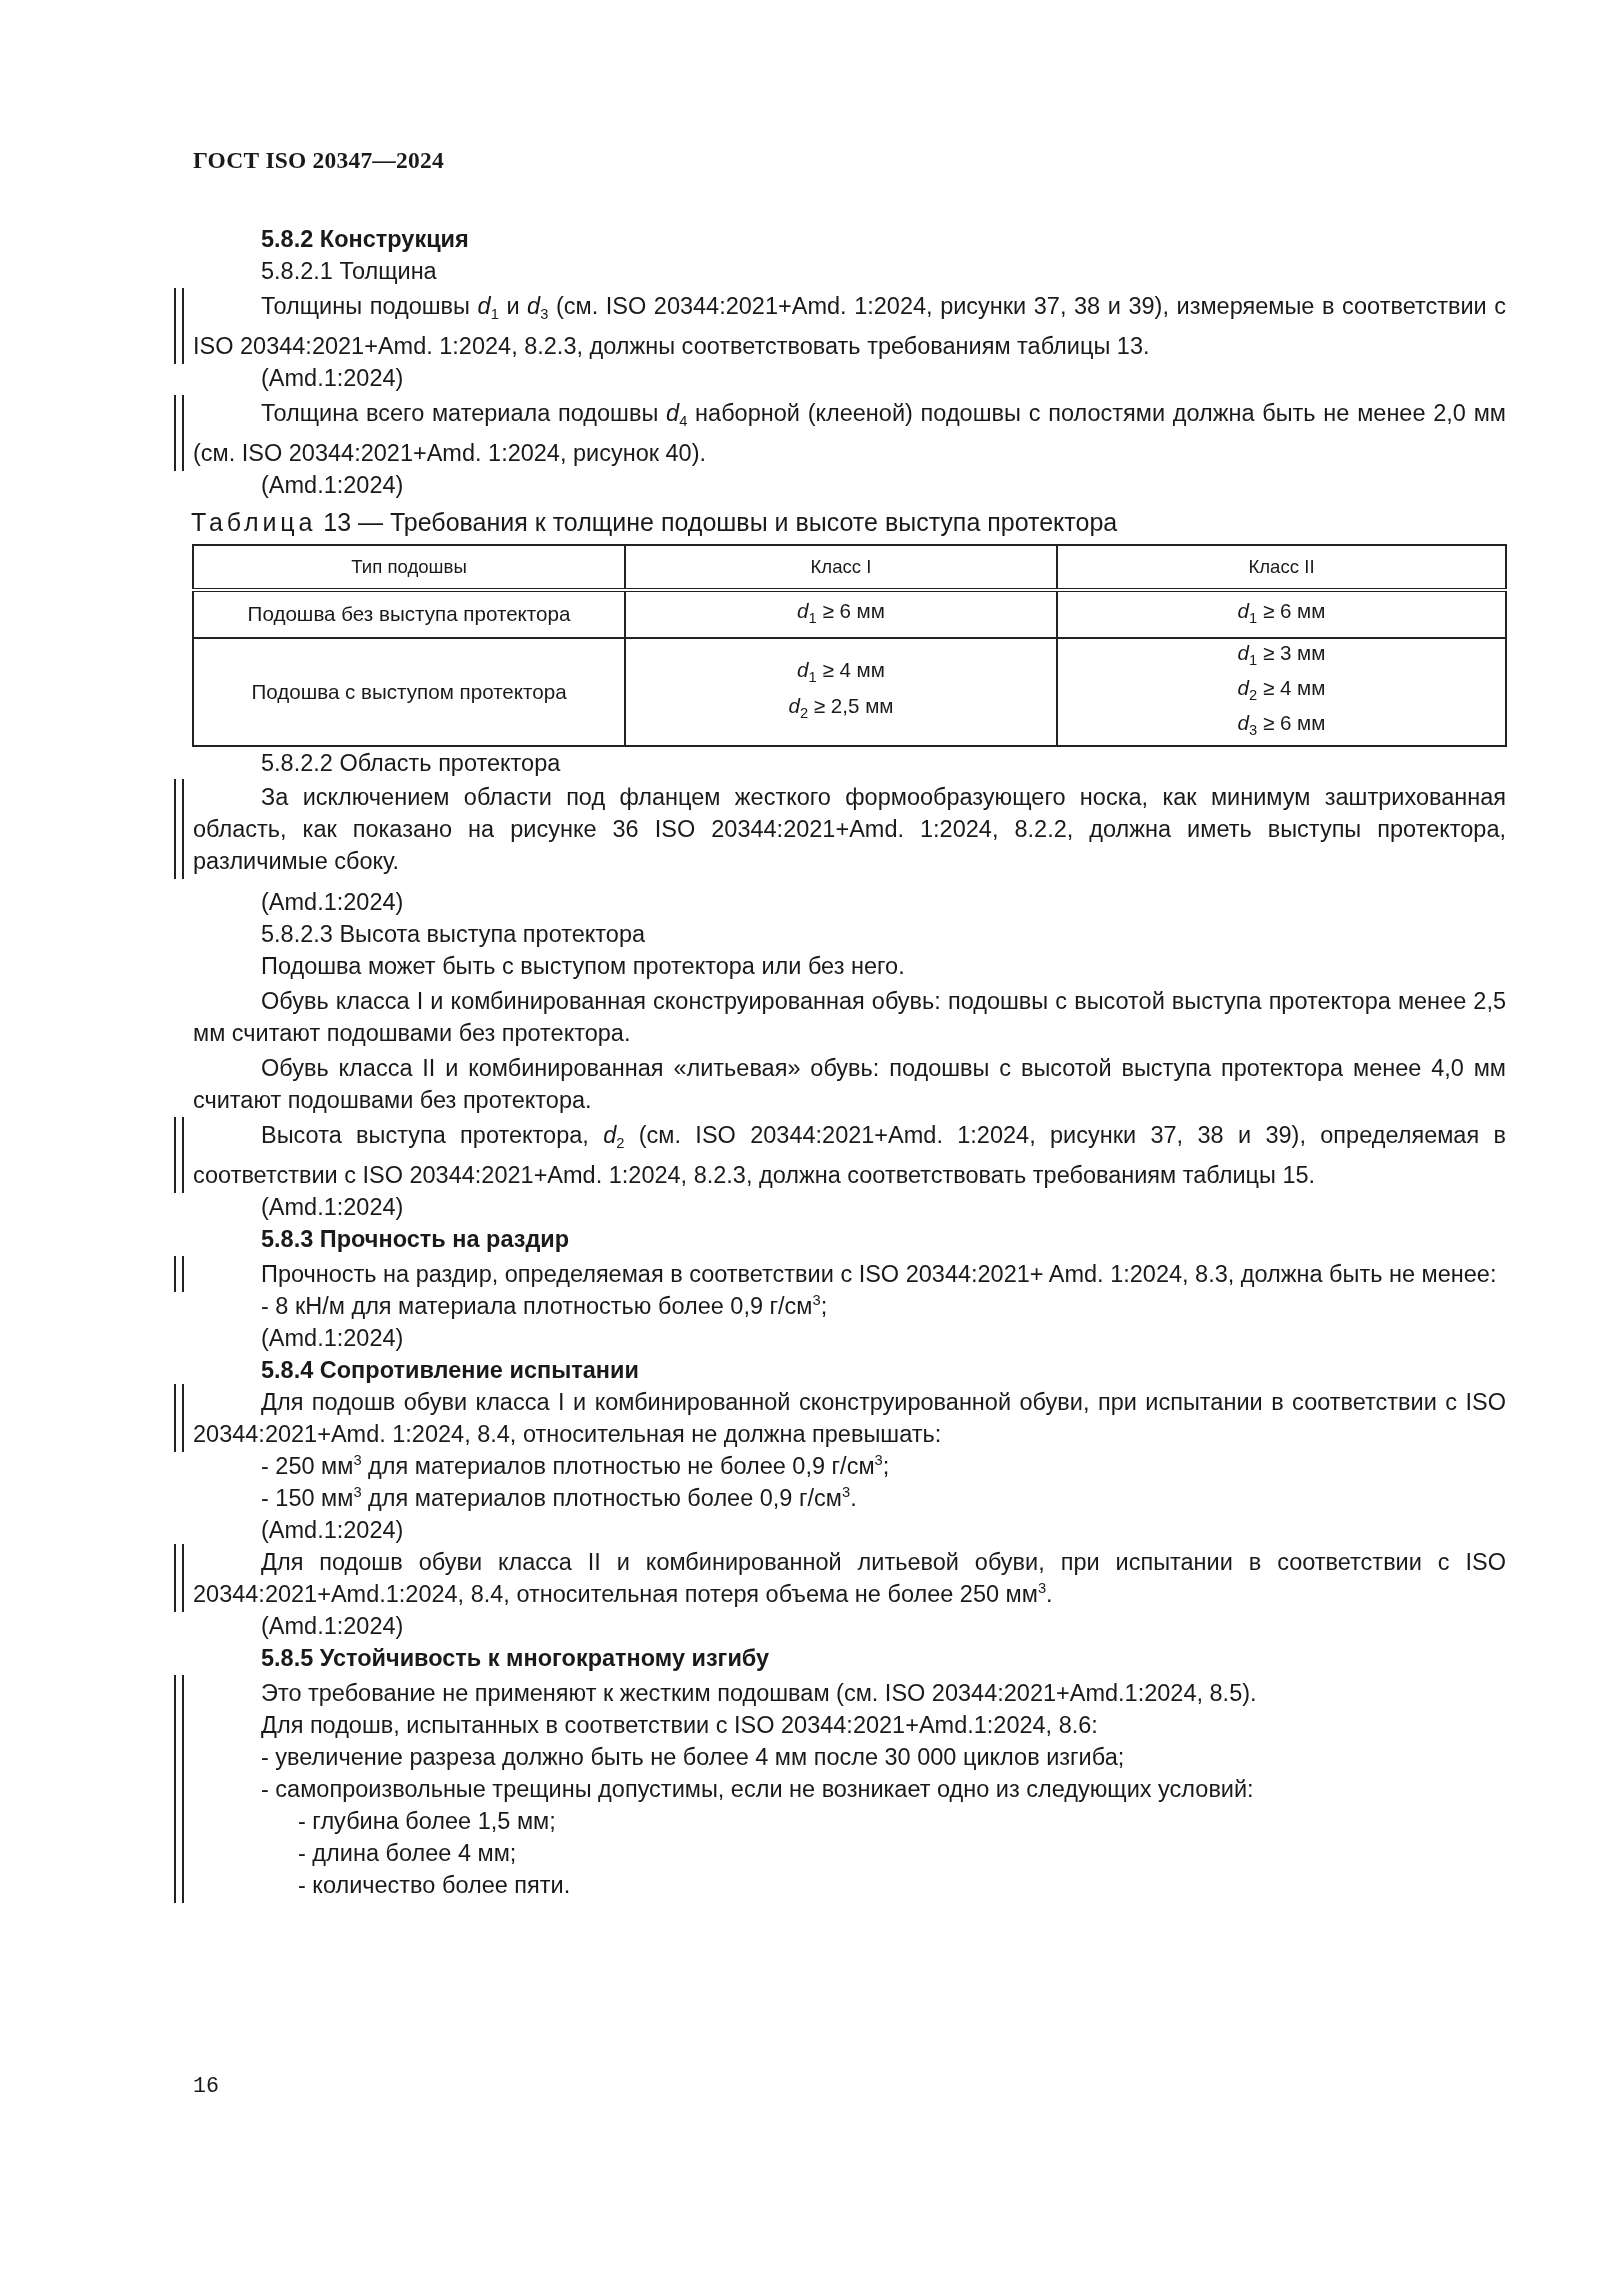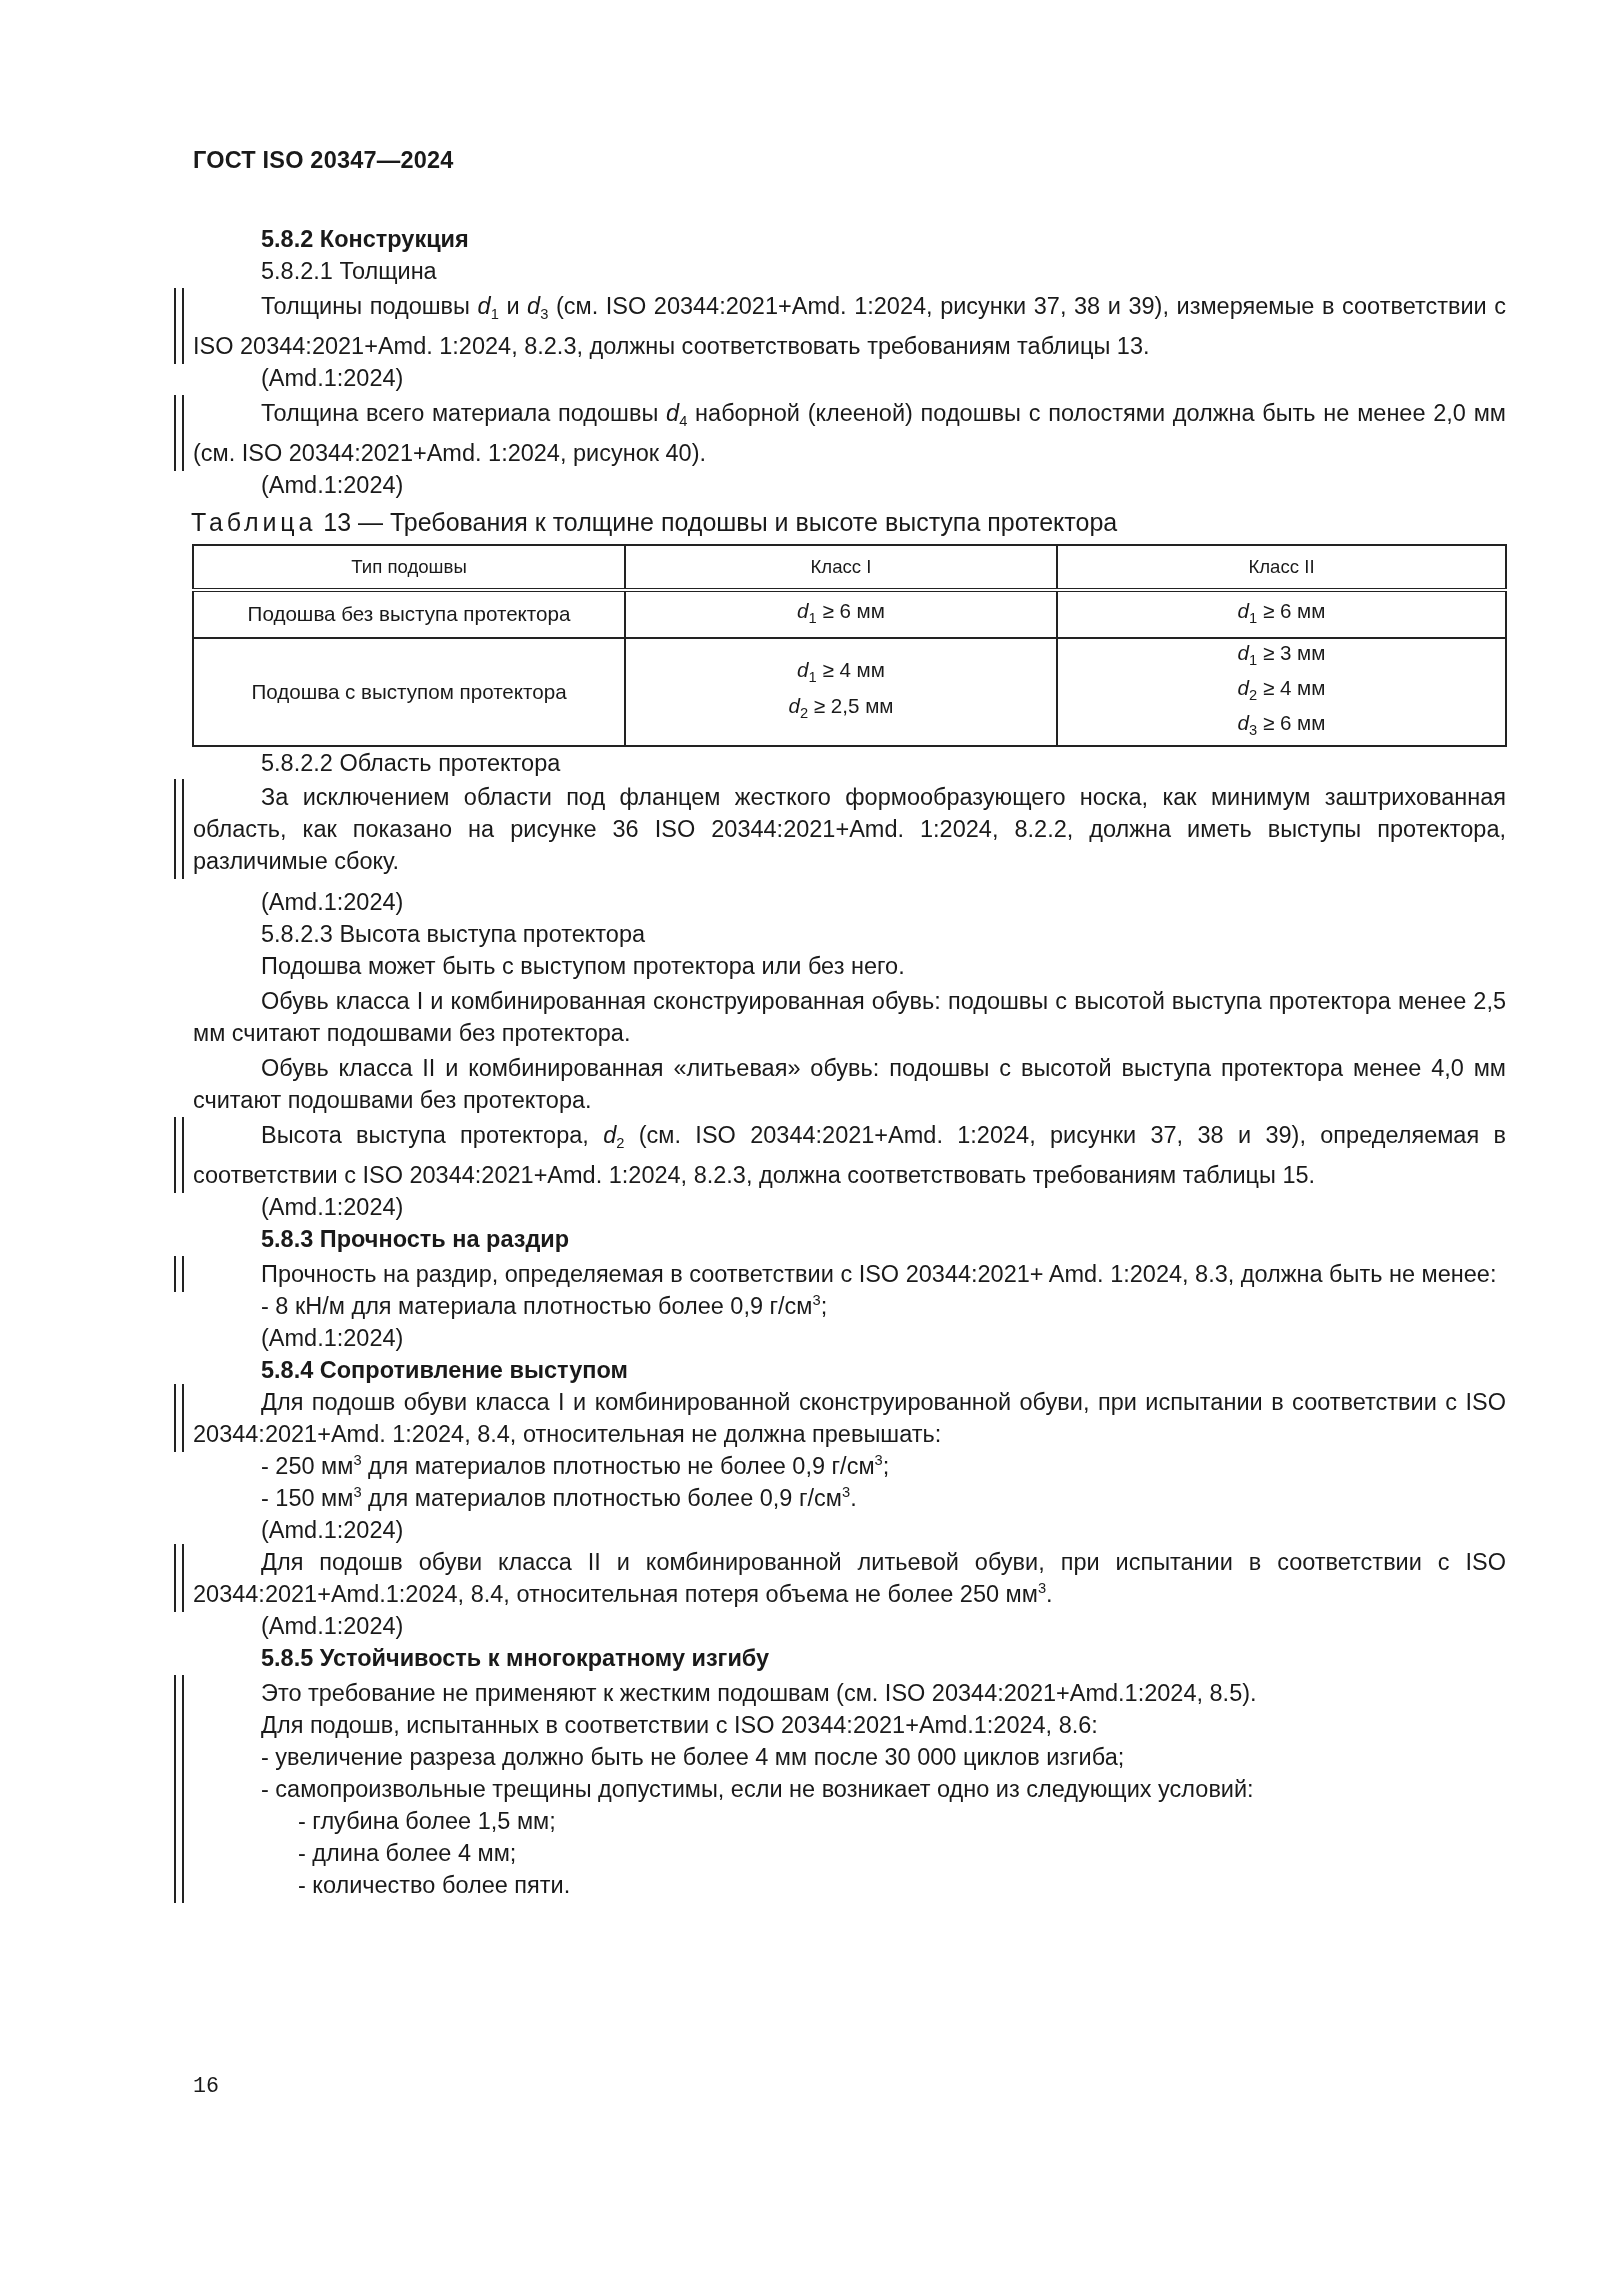--- a/index.html
+++ b/index.html
@@ -7,21 +7,21 @@
       width: 1621px;
       height: 2293px;
       position: relative;
       font-family: "Liberation Sans", sans-serif;
       color: #1a1a1a;
       overflow: hidden;
     }
     .page { position: absolute; left: 0; top: 0; width: 1621px; height: 2293px; }
     .header {
       position: absolute; left: 193px; top: 147px;
-      font-size: 23.5px; font-weight: bold; letter-spacing: 0.2px;
+      font-size: 23.5px; font-weight: bold; letter-spacing: 0.2px; font-family: Liberation Serif, serif;
     }
     .content {
       position: absolute; left: 193px; top: 223px; width: 1313px;
       font-size: 23.5px; line-height: 32px;
     }
     .p { margin: 0; text-align: justify; }
     .ind { text-indent: 68px; }
     .sub { padding-left: 68px; }
     .sub2 { padding-left: 105px; }
     .bold { font-weight: bold; }
@@ -106,21 +106,21 @@
     <p class="p ind gap-s">Обувь класса I и комбинированная сконструированная обувь: подошвы с высотой выступа протектора менее 2,5 мм считают подошвами без протектора.</p>
     <p class="p ind gap-s">Обувь класса II и комбинированная «литьевая» обувь: подошвы с высотой выступа протектора менее 4,0 мм считают подошвами без протектора.</p>
     <p class="p ind changed gap-s"><span>Высота выступа протектора, </span><span class="var">d</span><span class="idx">2</span><span> (см. ISO 20344:2021+Amd. 1:2024, рисунки 37, 38 и 39), определяемая в соответствии с ISO 20344:2021+Amd. 1:2024, 8.2.3, должна соответствовать требованиям таблицы 15.</span></p>
     <p class="p sub">(Amd.1:2024)</p>
 
     <p class="p sub bold">5.8.3 Прочность на раздир</p>
     <p class="p ind changed gap-s">Прочность на раздир, определяемая в соответствии с ISO 20344:2021+ Amd. 1:2024, 8.3, должна быть не менее:</p>
     <p class="p sub"><span>-  8 кН/м для материала плотностью более 0,9 г/см</span><sup>3</sup><span>;</span></p>
     <p class="p sub">(Amd.1:2024)</p>
 
-    <p class="p sub bold">5.8.4 Сопротивление выступом</p>
+    <p class="p sub bold">5.8.4 Сопротивление испытании</p>
     <p class="p ind changed">Для подошв обуви класса I и комбинированной сконструированной обуви, при испытании в соответствии с ISO 20344:2021+Amd. 1:2024, 8.4, относительная не должна превышать:</p>
     <p class="p sub"><span>-  250 мм</span><sup>3</sup><span> для материалов плотностью не более 0,9 г/см</span><sup>3</sup><span>;</span></p>
     <p class="p sub"><span>-  150 мм</span><sup>3</sup><span> для материалов плотностью более 0,9 г/см</span><sup>3</sup><span>.</span></p>
     <p class="p sub">(Amd.1:2024)</p>
     <p class="p ind changed"><span>Для подошв обуви класса II и комбинированной литьевой обуви, при испытании в соответствии с ISO 20344:2021+Amd.1:2024, 8.4, относительная потеря объема не более 250 мм</span><sup>3</sup><span>.</span></p>
     <p class="p sub">(Amd.1:2024)</p>
 
     <p class="p sub bold">5.8.5 Устойчивость к многократному изгибу</p>
     <div class="changed gap-s">
       <p class="p sub">Это требование не применяют к жестким подошвам (см. ISO 20344:2021+Amd.1:2024, 8.5).</p>

